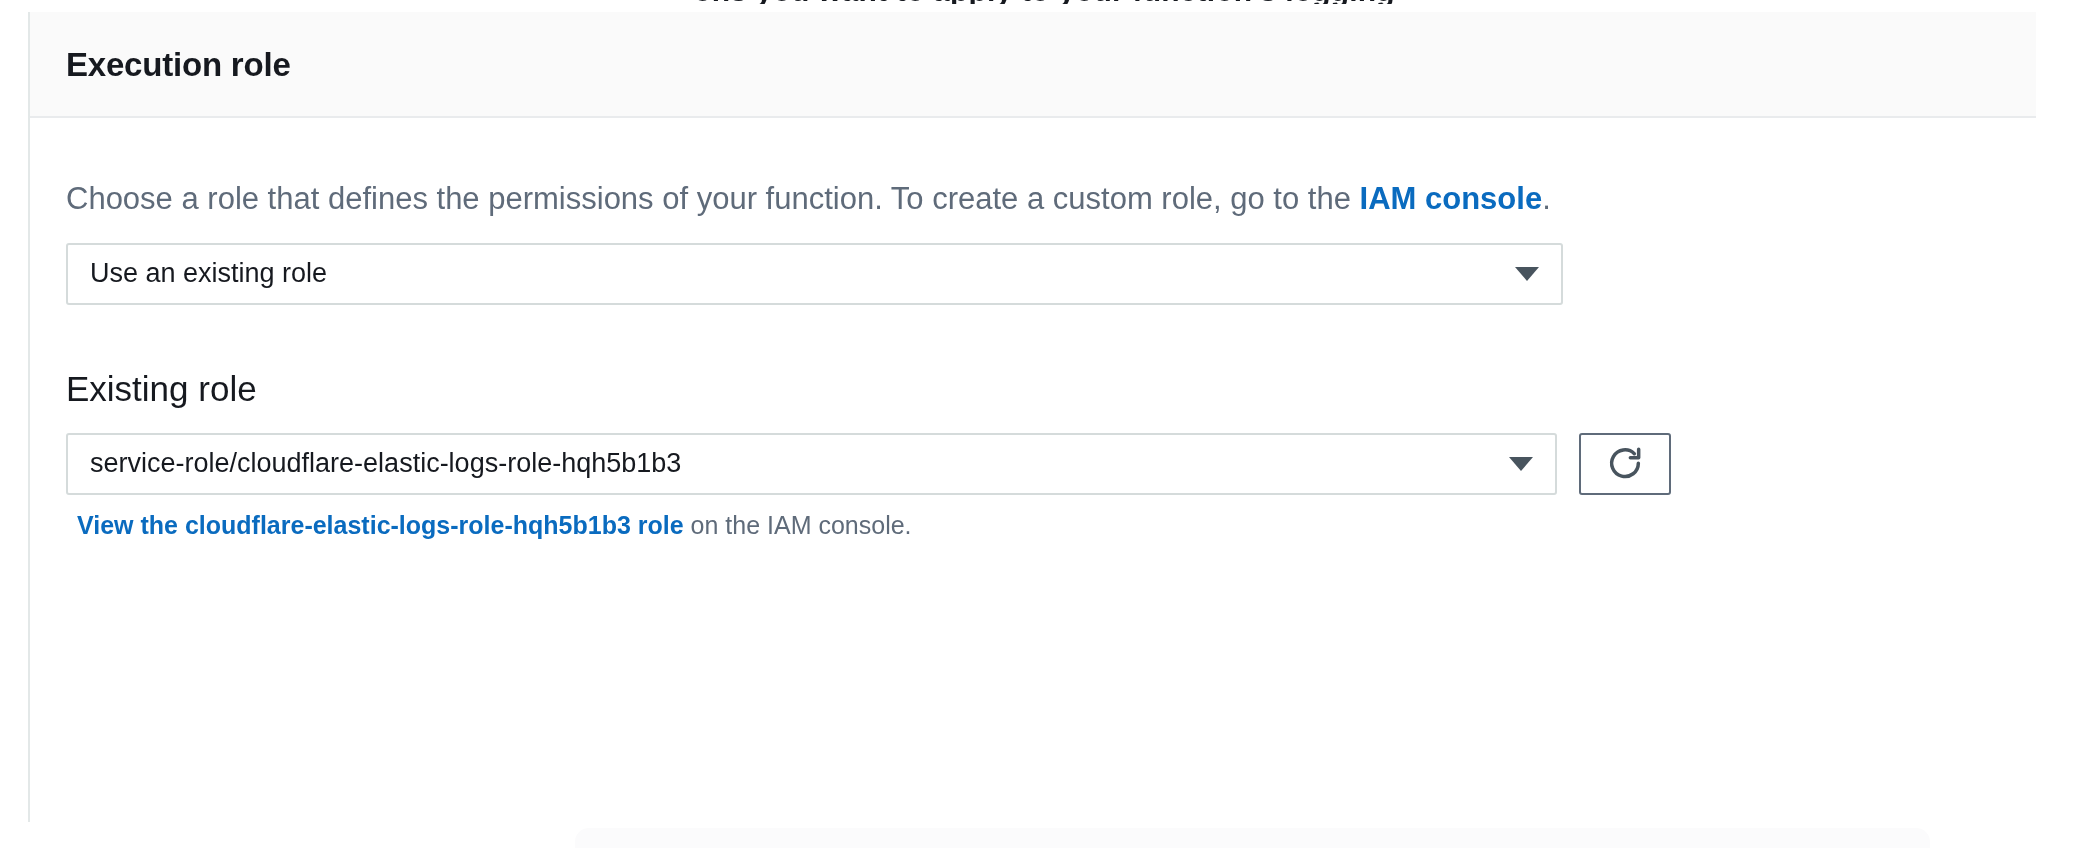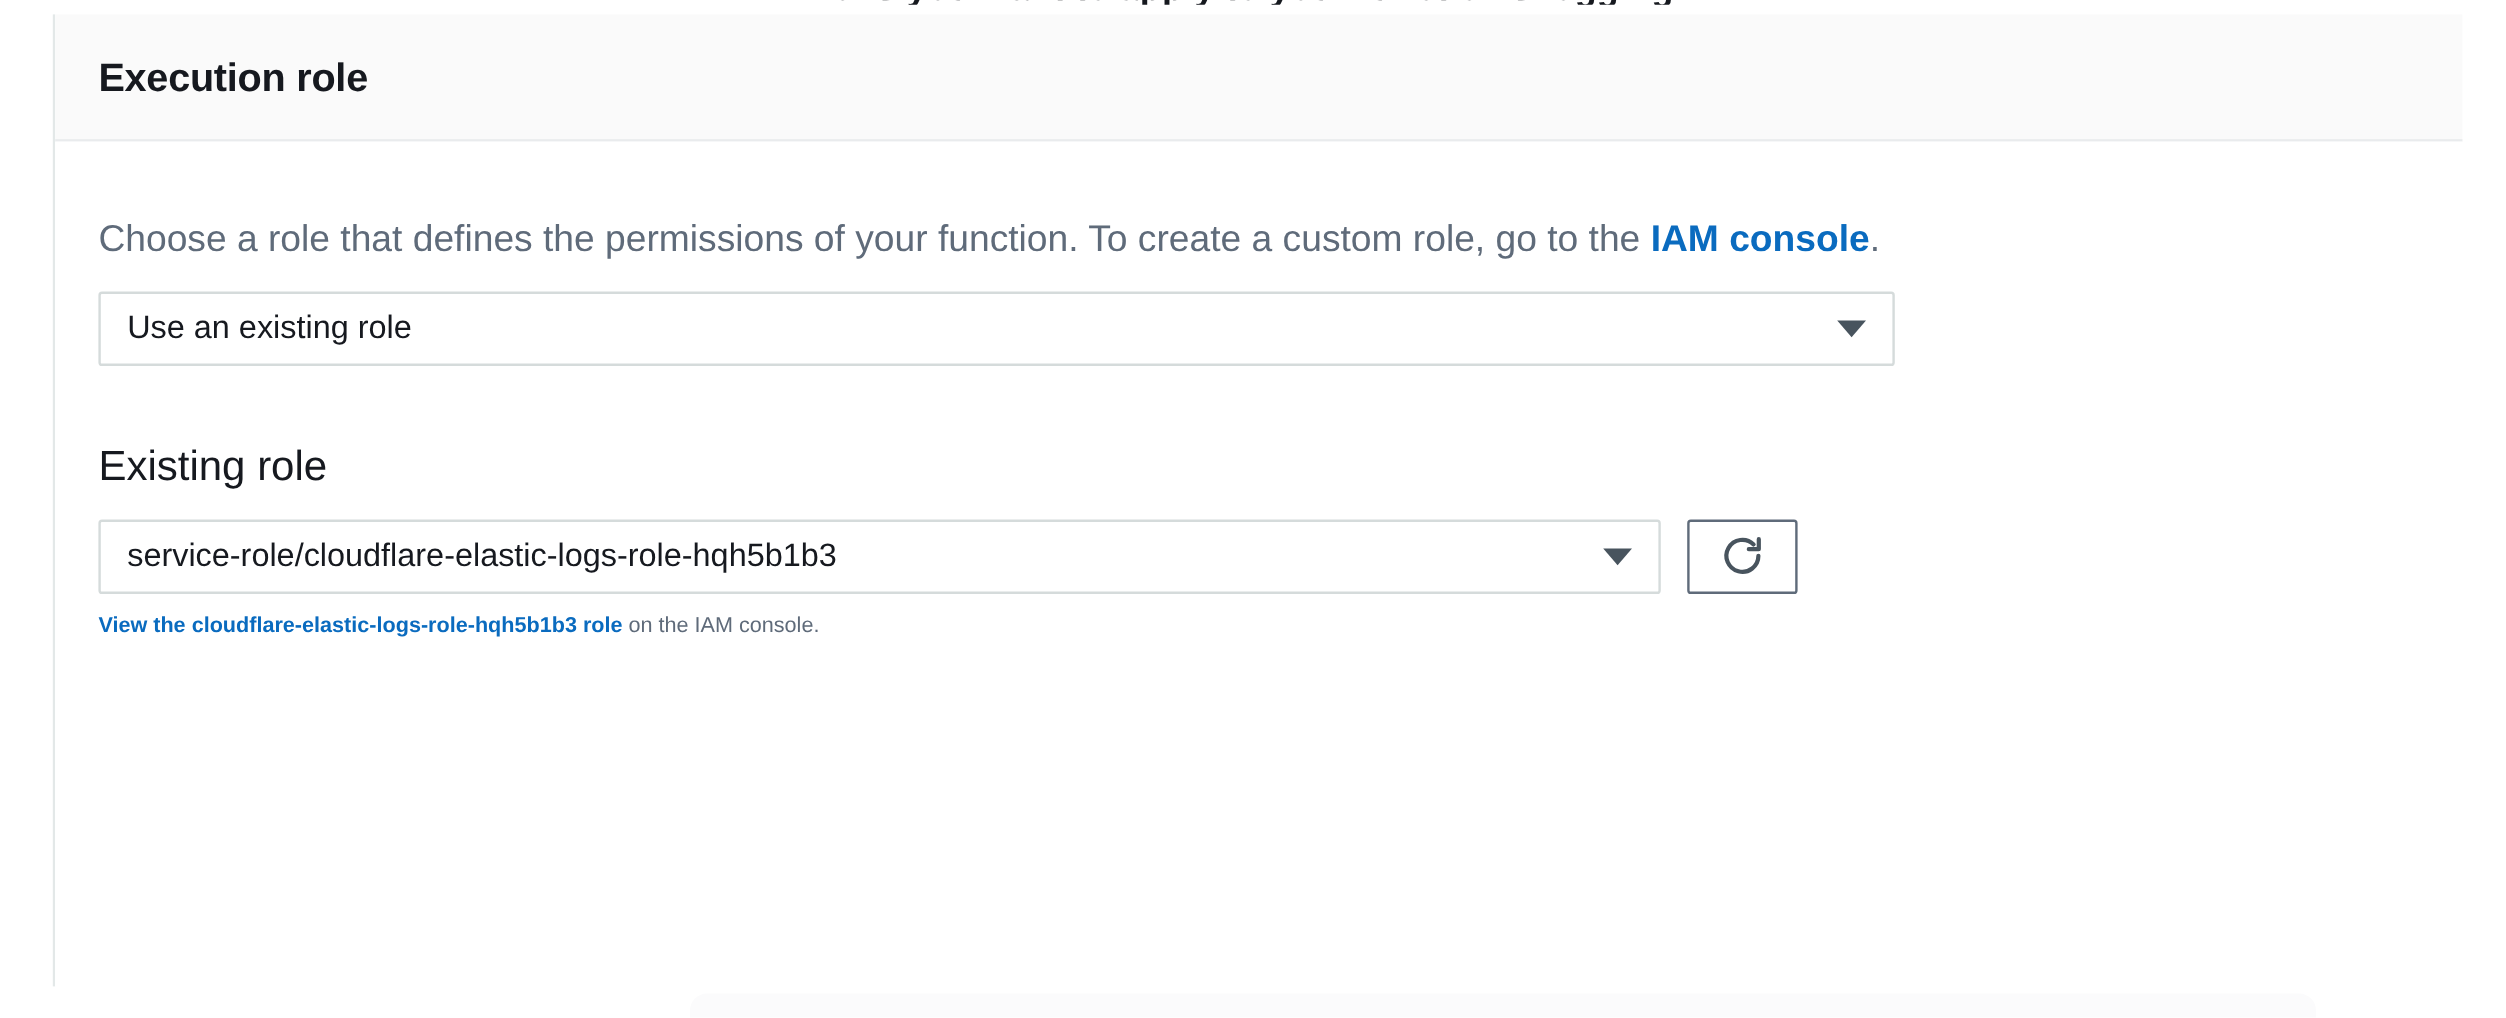--- a/index.html
+++ b/index.html
@@ -29,21 +29,21 @@
     font-weight: 700;
     color: #16191f;
     letter-spacing: 0.2px;
     white-space: nowrap;
     text-align: center;
   }
 
   
   .panel {
     position: absolute;
-    left: 44px;
+    left: 28px;
     top: 12px;
     width: 2006px;
     border-left: 2px solid #e3e8e8;
   }
   .panel-header {
     background: #fafafa;
     border-bottom: 2px solid #e9ebed;
     height: 106px;
     box-sizing: border-box;
     padding: 0 0 0 36px;
@@ -93,21 +93,21 @@
     align-items: center;
     padding: 0 58px 0 22px;
     font-size: 27px;
     color: #16191f;
     cursor: pointer;
     user-select: none;
     white-space: nowrap;
     overflow: hidden;
   }
   .select-1 { width: 1497px; }
-  .select-2 { width: 1302px; }
+  .select-2 { width: 1491px; }
 
   .select .caret {
     position: absolute;
     right: 22px;
     top: 50%;
     transform: translateY(-50%);
     width: 0;
     height: 0;
     border-left: 12px solid transparent;
     border-right: 12px solid transparent;
@@ -137,24 +137,24 @@
     background: #ffffff;
     display: flex;
     align-items: center;
     justify-content: center;
     cursor: pointer;
     padding: 0;
   }
   .icon-btn svg { display: block; }
 
   .footnote {
-    font-size: 18px;
+    font-size: 25px;
     line-height: 1.35;
     color: #5f6b7a;
-    margin: 14px 0 0 0;
+    margin: 14px 0 0 11px;
   }
 
   
   .bottom-peek {
     position: absolute;
     left: 575px;
     top: 828px;
     width: 1355px;
     height: 60px;
     background: #fbfbfc;

